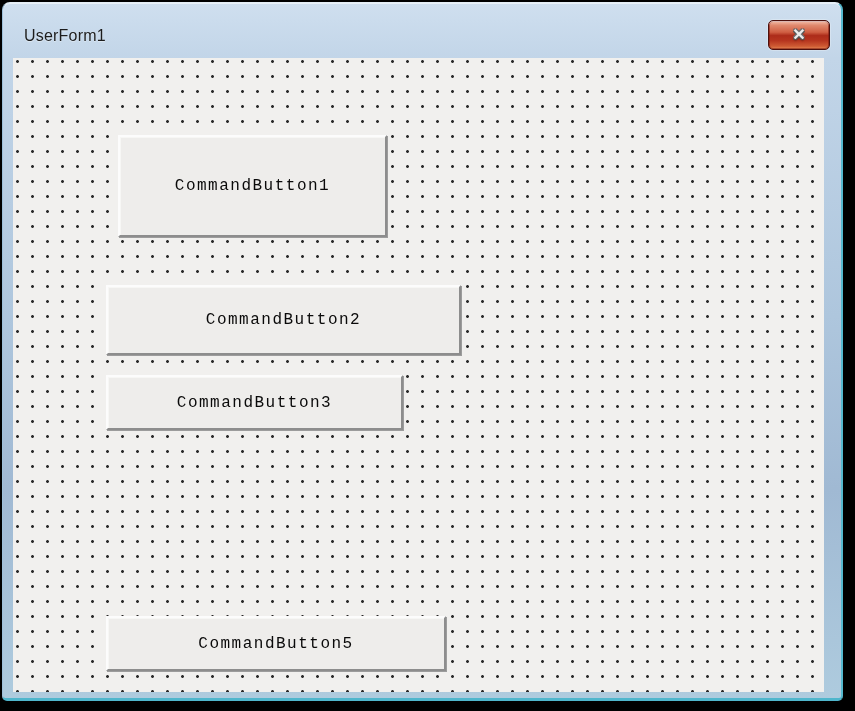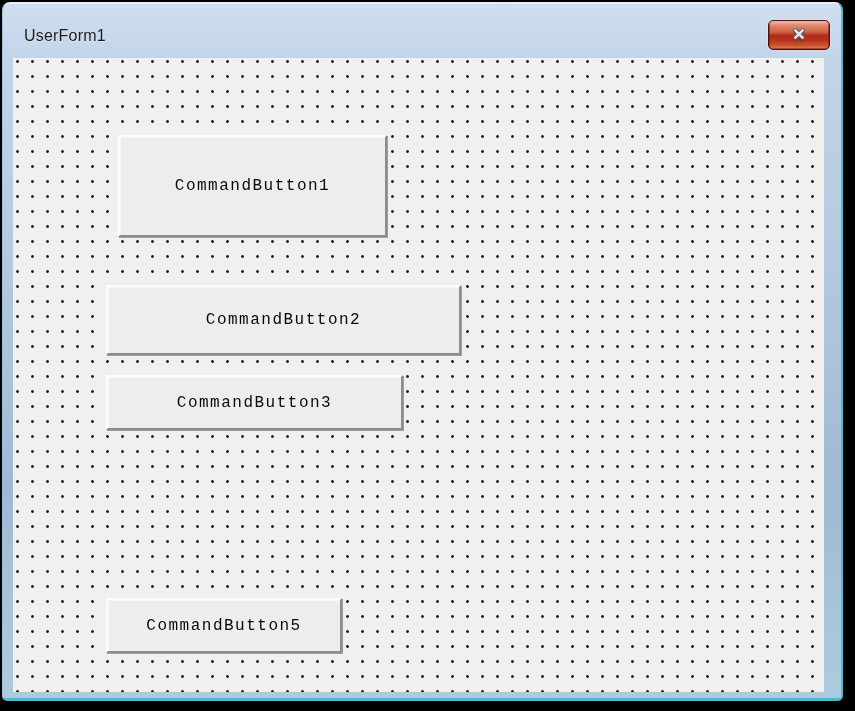--- a/index.html
+++ b/index.html
@@ -118,21 +118,21 @@
     font-size: 16px;
     letter-spacing: 1.5px;
     color: #0a0a0a;
     cursor: default;
     white-space: nowrap;
   }
   .btn1 { left: 93px; top: 77px;  width: 269px; height: 102px; margin-left: 12px; }
   .btn2 { left: 93px; top: 227px; width: 355px; height: 70px;  }
   .btn3 { left: 93px; top: 317px; width: 297px; height: 55px;  }
   .btn4 { left: 93px; top: 405px; width: 281px; height: 104px; }
-  .btn5 { left: 93px; top: 540px; width: 236px; height: 55px;  }
+  .btn5 { left: 93px; top: 558px; width: 340px; height: 55px;  }
 </style>
 </head>
 <body>
 
 <div class="window">
 
   <div class="titlebar">
     <span class="title-text">UserForm1</span>
     <div class="close-btn">
       <span class="close-x">✕</span>

